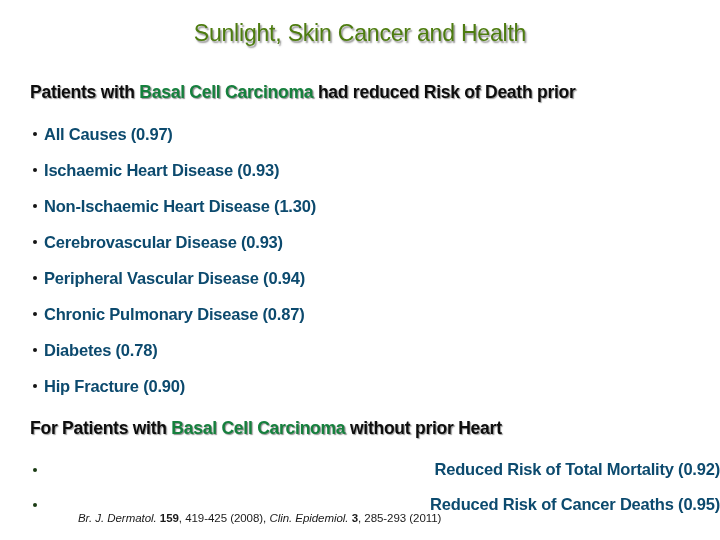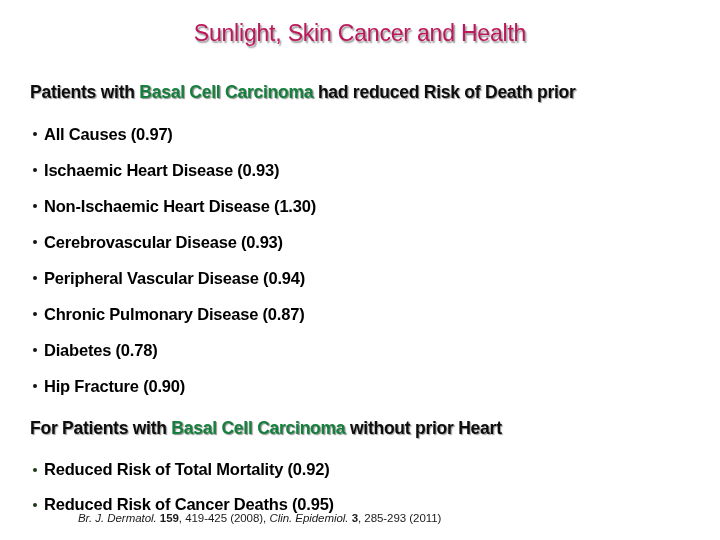--- a/index.html
+++ b/index.html
@@ -25,21 +25,21 @@
 
   
   .slide-title {
     position: absolute;
     top: 20px;
     left: 0;
     width: 720px;
     text-align: center;
     font-size: 23px;
     font-weight: 400;
-    color: #be185d;
+    color: #4d7c0f;
     letter-spacing: -0.2px;
     text-shadow: 1.5px 1.5px 1.6px rgba(130,130,130,0.85);
     white-space: nowrap;
   }
 
   
   .section-header {
     position: absolute;
     left: 30px;
     font-size: 17.5px;
@@ -68,25 +68,25 @@
   #list-primary   { top: 116px; }
   #list-secondary { top: 452px; }
 
   .bullet-item {
     position: relative;
     height: 36px;
     line-height: 36px;
     padding-left: 44px;
     font-size: 16.5px;
     font-weight: bold;
-    color: #000000;
+    color: #0c4a6e;
     letter-spacing: -0.2px;
     white-space: nowrap;
   }
-  #list-secondary .bullet-item { height: 35px; line-height: 35px; }
+  #list-secondary .bullet-item { height: 35px; line-height: 35px; text-align: right; }
 
   .bullet-marker {
     position: absolute;
     left: 33px;
     top: 50%;
     width: 4px;
     height: 4px;
     margin-top: -2px;
     border-radius: 50%;
     background: #141414;

